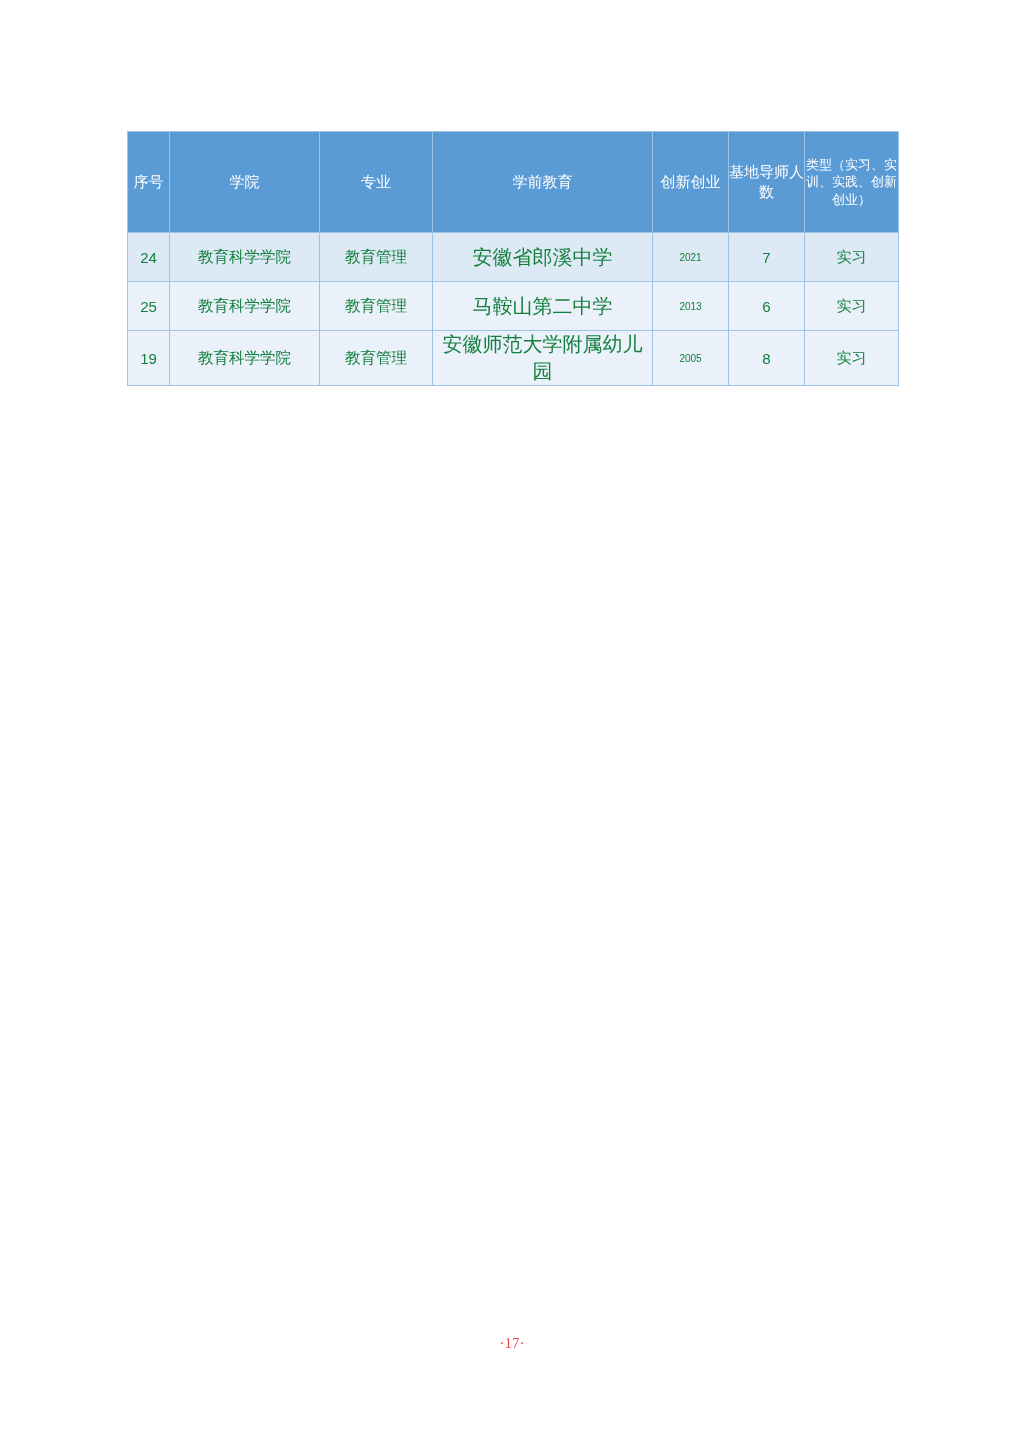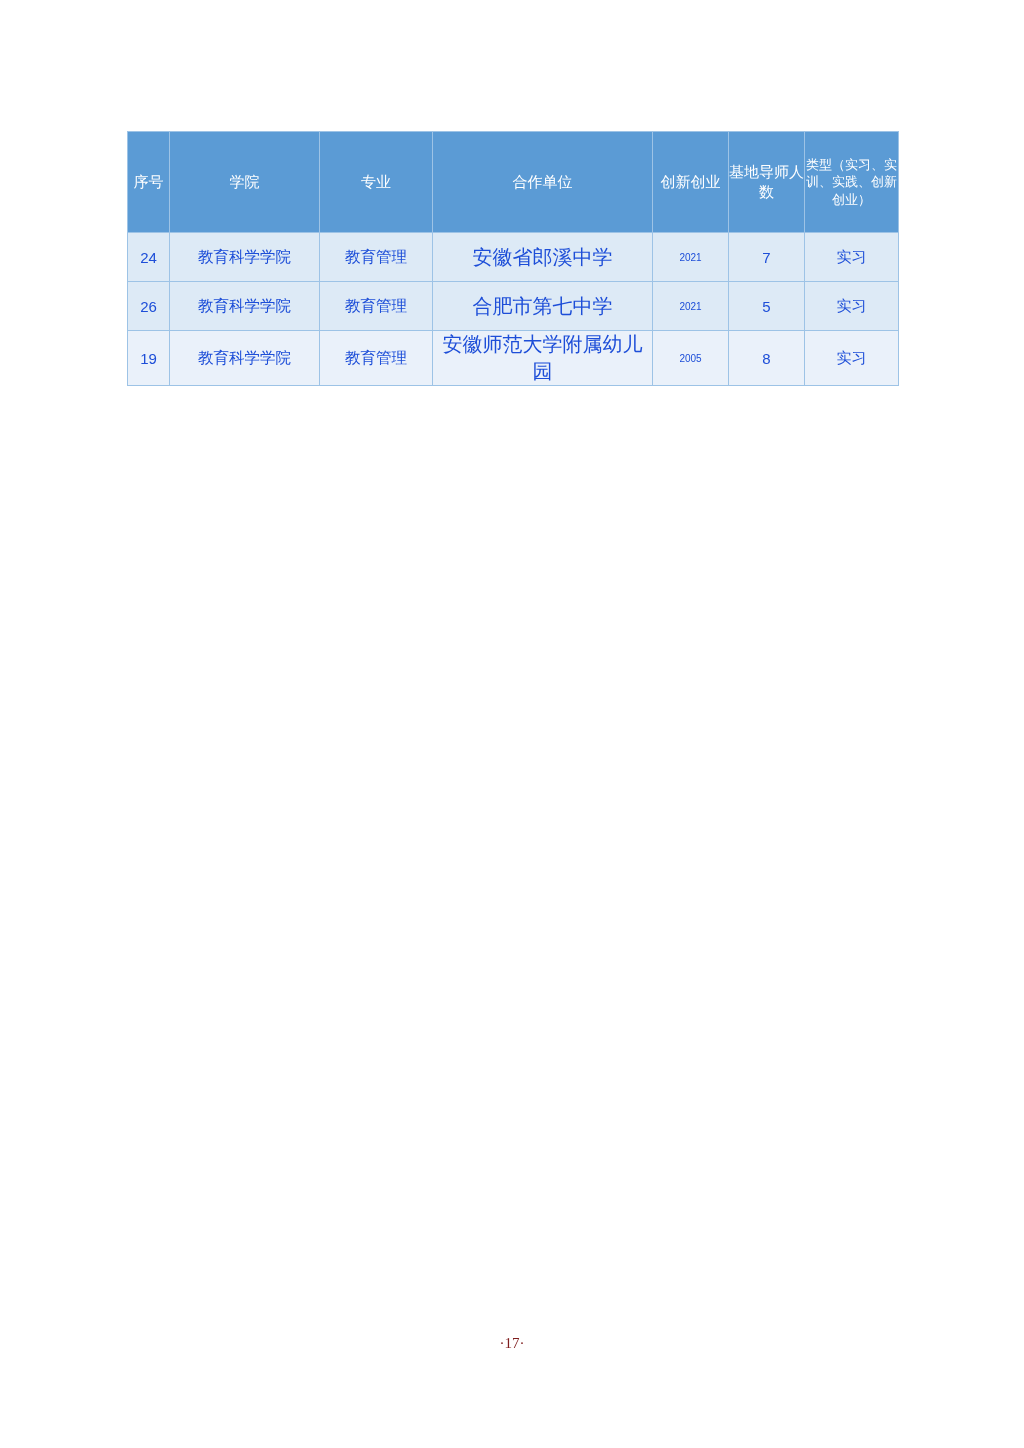--- a/index.html
+++ b/index.html
@@ -47,21 +47,21 @@
     padding: 2px 3px;
     font-family: "Liberation Serif", "DejaVu Serif", serif;
   }
   thead th.small-head {
     font-size: 13px;
   }
   tbody td {
     background: #ddeaf6;
     height: 48px;
     font-size: 15.5px;
-    color: #1d4ed8;
+    color: #15803d;
     font-family: "Liberation Serif", "DejaVu Serif", serif;
   }
   tbody tr.alt td {
     background: #eaf1fa;
   }
   tbody td.num {
     font-size: 15px;
     font-family: "Liberation Sans", sans-serif;
   }
   tbody td.partner {
@@ -88,21 +88,21 @@
   col.c-mentor { width: 76px; }
   col.c-type   { width: 94px; }
 
   .page-number {
     position: absolute;
     left: 0;
     right: 0;
     top: 1335px;
     text-align: center;
     font-size: 15px;
-    color: #7f1d1d;
+    color: #ef4444;
     font-family: "Liberation Serif", "DejaVu Serif", serif;
   }
 </style>
 </head>
 <body>
 
 <div class="page">
 
   <div class="table-wrap">
     <table class="data-table">
@@ -113,43 +113,43 @@
         <col class="c-partner">
         <col class="c-year">
         <col class="c-mentor">
         <col class="c-type">
       </colgroup>
       <thead>
         <tr>
           <th>序号</th>
           <th>学院</th>
           <th>专业</th>
-          <th>合作单位</th>
+          <th>学前教育</th>
           <th>创新创业</th>
           <th>基地导师人数</th>
           <th class="small-head">类型（实习、实训、实践、创新创业）</th>
         </tr>
       </thead>
       <tbody>
         <tr>
           <td class="num">24</td>
           <td>教育科学学院</td>
           <td>教育管理</td>
           <td class="partner">安徽省郎溪中学</td>
           <td class="year">2021</td>
           <td class="mentors">7</td>
           <td class="type">实习</td>
         </tr>
-        <tr>
-          <td class="num">26</td>
+        <tr class="alt">
+          <td class="num">25</td>
           <td>教育科学学院</td>
           <td>教育管理</td>
-          <td class="partner">合肥市第七中学</td>
-          <td class="year">2021</td>
-          <td class="mentors">5</td>
+          <td class="partner">马鞍山第二中学</td>
+          <td class="year">2013</td>
+          <td class="mentors">6</td>
           <td class="type">实习</td>
         </tr>
         <tr class="alt">
           <td class="num">19</td>
           <td>教育科学学院</td>
           <td>教育管理</td>
           <td class="partner">安徽师范大学附属幼儿园</td>
           <td class="year">2005</td>
           <td class="mentors">8</td>
           <td class="type">实习</td>

